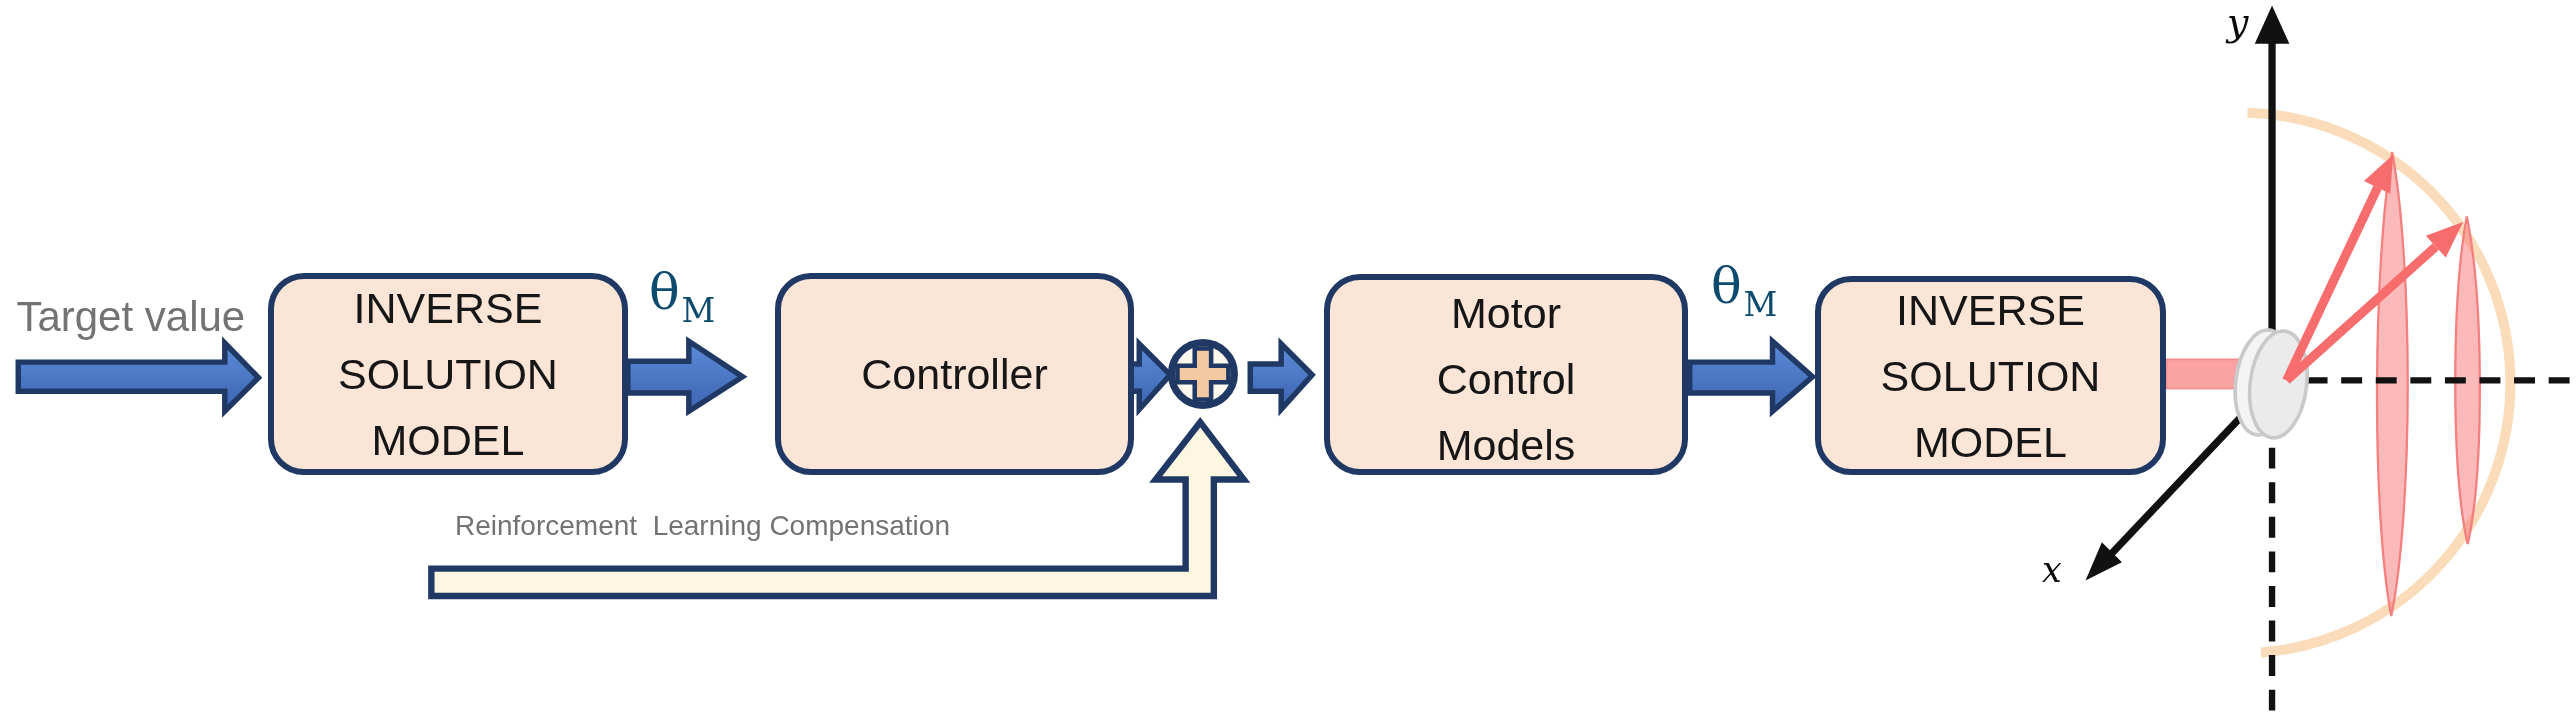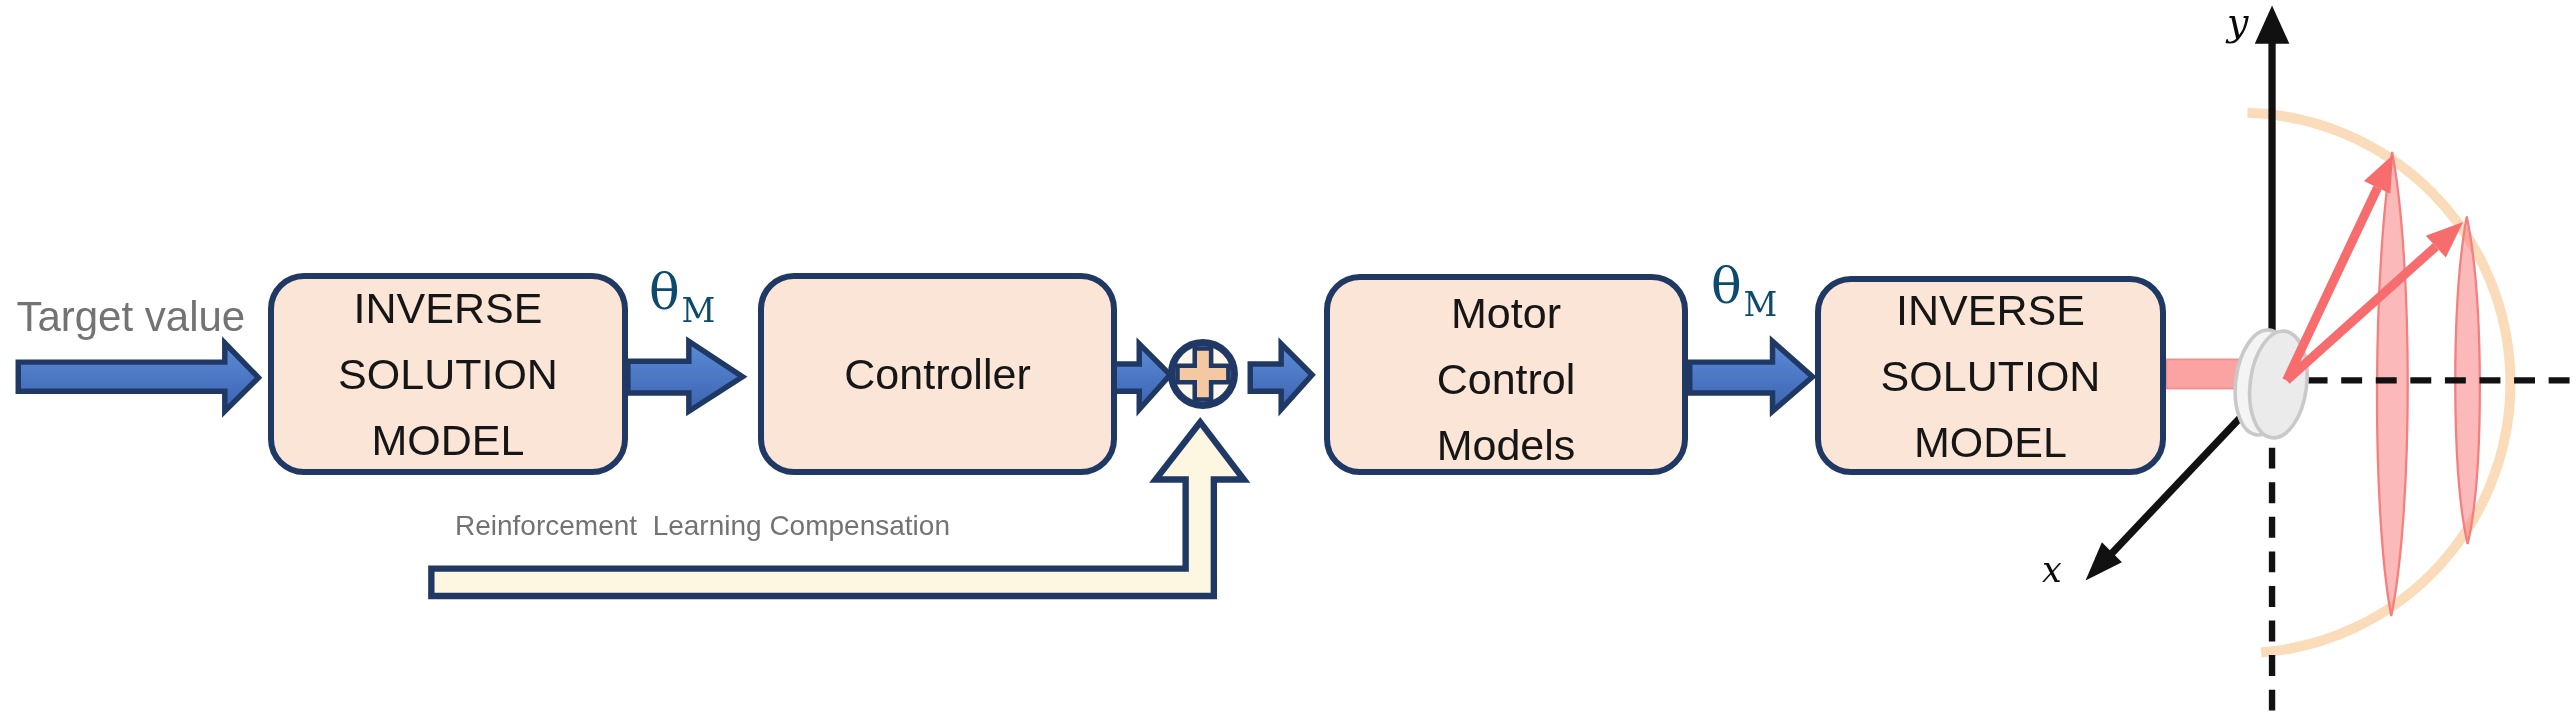--- a/index.html
+++ b/index.html
@@ -102,21 +102,21 @@
     <circle cx="1322" cy="411" r="34.5" fill="#fcf8ee" stroke="#1f3864" stroke-width="8"></circle>
     <path d="M1313 383 h18 v19 h19 v18 h-19 v19 h-18 v-19 h-19 v-18 h19 Z" fill="#f4c9a2" stroke="#1f3864" stroke-width="5"></path>
   </svg>
 
   <div class="block" style="left:268px;top:273px;width:360px;height:202px;">
     <div class="ln">INVERSE</div>
     <div class="ln">SOLUTION</div>
     <div class="ln">MODEL</div>
   </div>
 
-  <div class="block" style="left:758px;top:273px;width:359px;height:202px;text-align:center;">
+  <div class="block" style="left:775px;top:273px;width:359px;height:202px;text-align:center;">
     <div class="ln">Controller</div>
   </div>
 
   <div class="block" style="left:1324px;top:274px;width:364px;height:201px;justify-content:space-between;">
     <div class="ln">Motor</div>
     <div class="ln">Control</div>
     <div class="ln">Models</div>
   </div>
 
   <div class="block" style="left:1815px;top:276px;width:351px;height:199px;">

